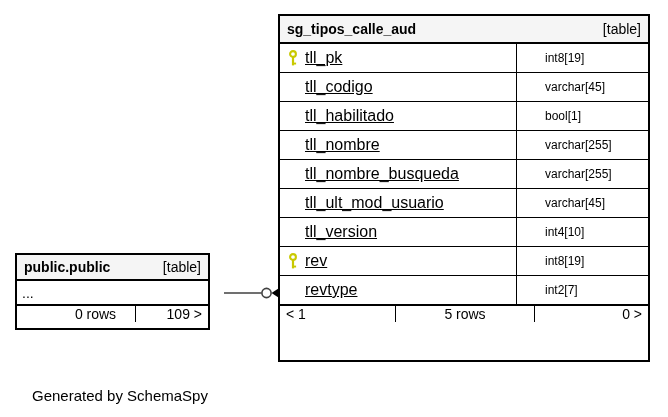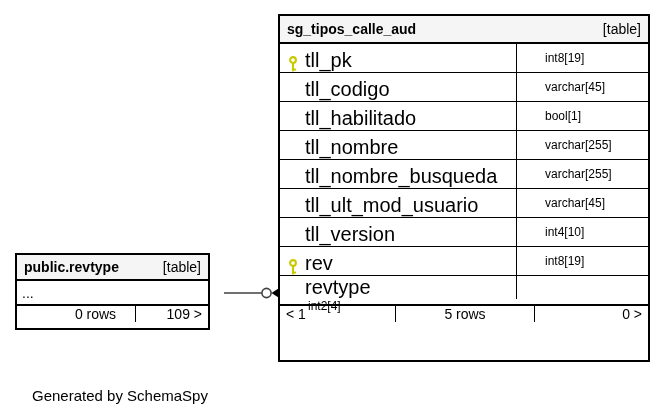--- a/index.html
+++ b/index.html
@@ -14,33 +14,33 @@
   
   .dtable { position:absolute; background:#fff; border:2px solid #000; display:flex; flex-direction:column; }
   .thead {
     display:flex; align-items:center; justify-content:space-between;
     background:#f5f5f5; border-bottom:2px solid #000; padding:0 7px; flex:0 0 auto;
   }
   .tname { font-weight:bold; font-size:14px; white-space:nowrap; }
   .tbadge { font-size:14px; white-space:nowrap; }
 
   .trow { display:flex; align-items:stretch; flex:0 0 auto; }
-  .ncell { display:flex; align-items:flex-end; border-right:1px solid #000; font-size:20px; white-space:nowrap; }
+  .ncell { display:flex; align-items:center; border-right:1px solid #000; font-size:16px; white-space:nowrap;text-decoration:underline; }
   .tcell { flex:1; display:flex; align-items:center; font-size:12px; padding-left:4px; white-space:nowrap;margin-left:24px; }
   .keyicon { flex:0 0 auto; margin-right:7px; }
   .keyspace { flex:0 0 auto; width:17px; }
 
   .tfoot { display:flex; flex:1 1 auto; align-items:flex-start; }
   .fcell { display:flex; align-items:center; font-size:14px; white-space:nowrap; }
 
   
   .t-main { left:278px; top:14px; width:372px; height:348px; }
   .t-main .thead { height:28px; }
   .t-main .trow { height:29px; border-bottom:1px solid #000; }
-  .t-main .trow.lastrow { height:30px; border-bottom:2px solid #000;flex-direction:column; }
+  .t-main .trow.lastrow { height:30px; border-bottom:2px solid #000; }
   .t-main .ncell { width:237px; padding-left:8px; }
   .t-main .f-left  { width:116px; border-right:1px solid #000; padding:0 6px; }
   .t-main .f-center{ width:139px; border-right:1px solid #000; justify-content:center; }
   .t-main .f-right { flex:1; justify-content:flex-end; padding:0 6px; }
 
   
   .t-related { left:15px; top:253px; width:195px; height:77px; }
   .t-related .thead { height:26px; }
   .t-related .ellipsisrow {
     height:25px; border-bottom:2px solid #000;
@@ -136,33 +136,33 @@
         <span>rev</span>
       </div>
       <div class="tcell">int8[19]</div>
     </div>
 
     <div class="trow lastrow">
       <div class="ncell">
           <span class="keyspace"></span>
         <span>revtype</span>
         </div>
-      <div class="tcell">int2[4]</div>
+      <div class="tcell">int2[7]</div>
     </div>
 
     <div class="tfoot">
       <div class="fcell f-left">&lt; 1</div>
       <div class="fcell f-center">5 rows</div>
       <div class="fcell f-right">0 &gt;</div>
     </div>
   </div>
 
   <div class="dtable t-related">
     <div class="thead">
-      <span class="tname">public.revtype</span>
+      <span class="tname">public.public</span>
       <span class="tbadge">[table]</span>
     </div>
     <div class="ellipsisrow">...</div>
     <div class="tfoot">
       <div class="fcell f-left"></div>
       <div class="fcell f-center">0 rows</div>
       <div class="fcell f-right">109 &gt;</div>
     </div>
   </div>
 

